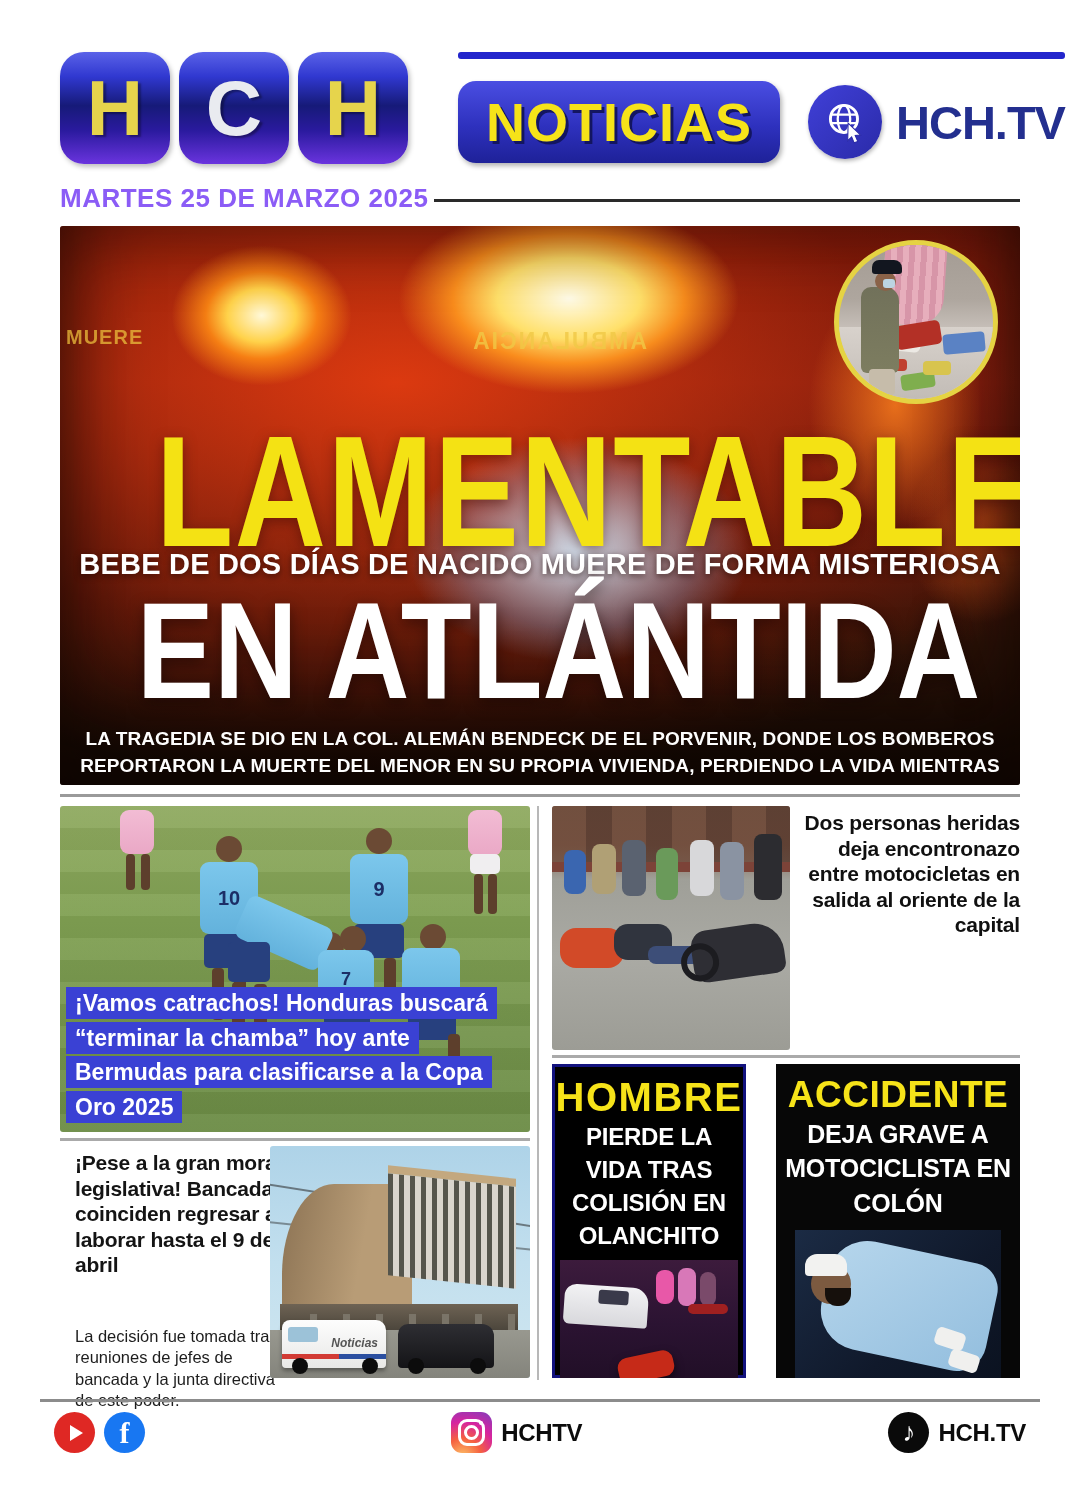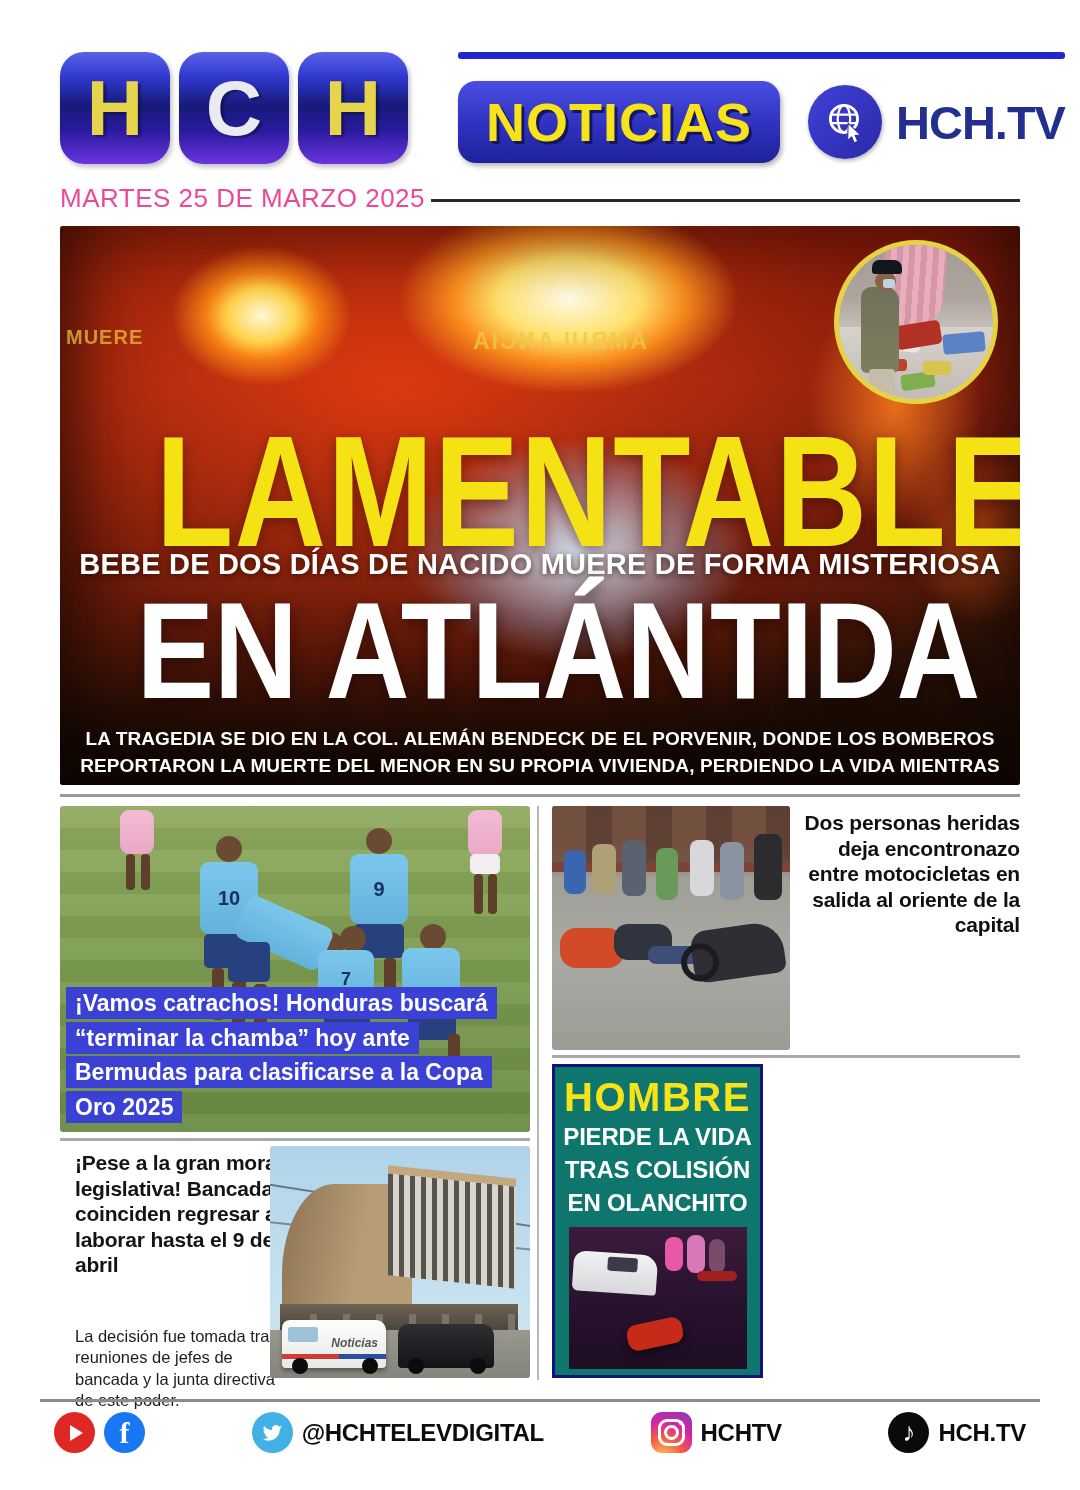--- a/index.html
+++ b/index.html
@@ -22,21 +22,21 @@
   .noticias-badge { background:linear-gradient(180deg,#4a4ee2 0%,#2e31be 55%,#1e2198 100%);
     border-radius:18px; padding:10px 28px; font-size:54px; font-weight:900; color:#f6e319;
     letter-spacing:1px; text-shadow:3px 3px 0 rgba(18,20,92,.95); box-shadow:2px 3px 5px rgba(0,0,0,.3); }
   .globe-wrap { width:74px; height:74px; border-radius:50%; margin-left:28px;
     background:linear-gradient(135deg,#4040d8,#2a2aa8); display:flex; align-items:center; justify-content:center;
     box-shadow:1px 2px 4px rgba(0,0,0,.3); }
   .site-label { margin-left:14px; font-size:47px; font-weight:900; color:#232f8f; letter-spacing:-1px; }
 
   
   .date-row { position:absolute; left:60px; top:183px; width:960px; display:flex; align-items:center; }
-  .date-text { font-size:26px; font-weight:400; color:#ec4899; letter-spacing:.5px; white-space:nowrap;text-align:center; }
+  .date-text { font-size:26px; font-weight:700; color:#8b5cf6; letter-spacing:.5px; white-space:nowrap;text-align:center; }
   .date-line { flex:1; border-top:3px solid #2a2a2a; margin-left:6px; margin-top:4px; }
 
   
   .hero { position:absolute; left:60px; top:226px; width:960px; height:559px; border-radius:3px; overflow:hidden;
     background-color:#240f07;
     background-image:
       radial-gradient(90px 70px at 21% 16%, #fff8d8 0%, #ffd24a 38%, rgba(255,140,20,.85) 62%, rgba(255,80,10,0) 100%),
       radial-gradient(170px 95px at 53% 13%, #fffbe8 0%, #ffe06a 42%, rgba(255,150,30,.9) 68%, rgba(255,90,10,0) 100%),
       radial-gradient(120px 170px at 87% 32%, rgba(255,130,30,.8), rgba(200,60,10,0) 72%),
       radial-gradient(100px 120px at 96% 55%, rgba(255,110,30,.55), rgba(200,60,10,0) 75%),
@@ -138,21 +138,21 @@
     transform:rotate(-8deg); }
   .mt-bike:after { content:""; position:absolute; left:-12px; top:12px; width:26px; height:26px; border-radius:50%;
     border:6px solid #1c1c20; }
   .moto-text { position:absolute; left:740px; top:4px; width:220px; text-align:right; }
   .moto-title { font-size:21px; font-weight:800; color:#101010; line-height:1.22; letter-spacing:-.2px; }
   .moto-body { margin-top:26px; font-size:16.5px; font-weight:500; color:#1d1d1d; line-height:1.3; }
   .hr-right { position:absolute; left:492px; top:249px; width:468px; height:3px; background:#aaaaaa; }
 
   
   .box { position:absolute; top:258px; height:314px; text-align:center; overflow:hidden; }
-  .box-blue { left:492px; width:211px; background:#0f766e; box-shadow:inset 0 0 0 3px #12127e; }
+  .box-blue { left:492px; width:194px; background:#000000; box-shadow:inset 0 0 0 3px #12127e; }
   .box-black { left:716px; width:244px; background:#070707; }
   .box-lead { margin-top:12px; font-size:40px; font-weight:900; color:#f6e319; letter-spacing:1.5px; line-height:1.05; }
   .box-black .box-lead { font-size:37px; letter-spacing:.5px; }
   .box-rest { margin:2px auto 0; width:95%; font-size:24px; font-weight:800; color:#ffffff; line-height:1.38; letter-spacing:-.2px; }
   .box-black .box-rest { font-size:25px; }
   .olanchito-photo { position:relative; margin:8px auto 0; width:178px; height:142px; overflow:hidden;
     background:linear-gradient(180deg,#3c1b3c 0%,#2b1332 45%,#1d0d22 100%); }
   .ol-car { position:absolute; left:4px; top:26px; width:84px; height:40px; background:linear-gradient(180deg,#f2f2f4,#d8d8dc);
     border-radius:12px 16px 4px 6px; transform:rotate(4deg); }
   .ol-car:after { content:""; position:absolute; left:34px; top:4px; width:30px; height:14px; background:#3a3a4a; border-radius:3px; }
@@ -359,39 +359,43 @@
       <div class="olanchito-photo">
         <div class="ol-car"></div>
         <div class="blob" style="left:96px; top:10px; width:18px; height:34px; background:#e858a8;"></div>
         <div class="blob" style="left:118px; top:8px; width:18px; height:38px; background:#d878b8;"></div>
         <div class="blob" style="left:140px; top:12px; width:16px; height:34px; background:#7a4a6a;"></div>
         <div class="blob" style="left:128px; top:44px; width:40px; height:10px; background:#a02020; border-radius:5px;"></div>
         <div class="ol-red-lying"></div>
       </div>
     </div>
 
+    <div class="box box-black">
+      <div class="box-lead">ACCIDENTE</div>
+      <div class="box-rest">DEJA GRAVE A MOTOCICLISTA EN COLÓN</div>
+      <div class="colon-photo">
+        <div class="cn-body"></div>
+        <div class="cn-head"></div>
+        <div class="cn-bandage"></div>
+        <div class="cn-beard"></div>
+        <div class="cn-wrap1"></div>
+        <div class="cn-wrap2"></div>
+      </div>
+    </div>
   </div>
 
   <div class="footer-line"></div>
   <div class="footer">
     <div class="f-group">
       <span class="icn icn-yt">
           <span class="tri"></span>
         </span>
       <span class="icn icn-fb">f</span>
     </div>
     <div class="f-group">
-      <span class="icn icn-tw">
-        <svg width="24" height="24" viewBox="0 0 24 24">
-            <path d="M22 5.9c-.7.3-1.5.6-2.3.7.8-.5 1.4-1.3 1.7-2.2-.8.5-1.6.8-2.5 1a3.9 3.9 0 0 0-6.7 3.6A11 11 0 0 1 4.1 4.9a3.9 3.9 0 0 0 1.2 5.2c-.6 0-1.2-.2-1.8-.5v.1c0 1.9 1.3 3.5 3.1 3.8-.6.2-1.2.2-1.8.1.5 1.6 2 2.7 3.7 2.7A7.9 7.9 0 0 1 2.7 18a11 11 0 0 0 6 1.7c7.2 0 11.1-6 11.1-11.1v-.5c.8-.6 1.5-1.3 2.2-2.2z" fill="#fff"></path>
-          </svg>
-      </span>
-      <span class="f-label">@HCHTELEVDIGITAL</span>
-    </div>
-    <div class="f-group">
       <span class="icn icn-ig">
         <span class="frame"></span>
           <span class="lens"></span>
           <span class="dot"></span>
       </span>
       <span class="f-label">HCHTV</span>
     </div>
     <div class="f-group">
       <span class="icn icn-tt">
           <span>♪</span>

